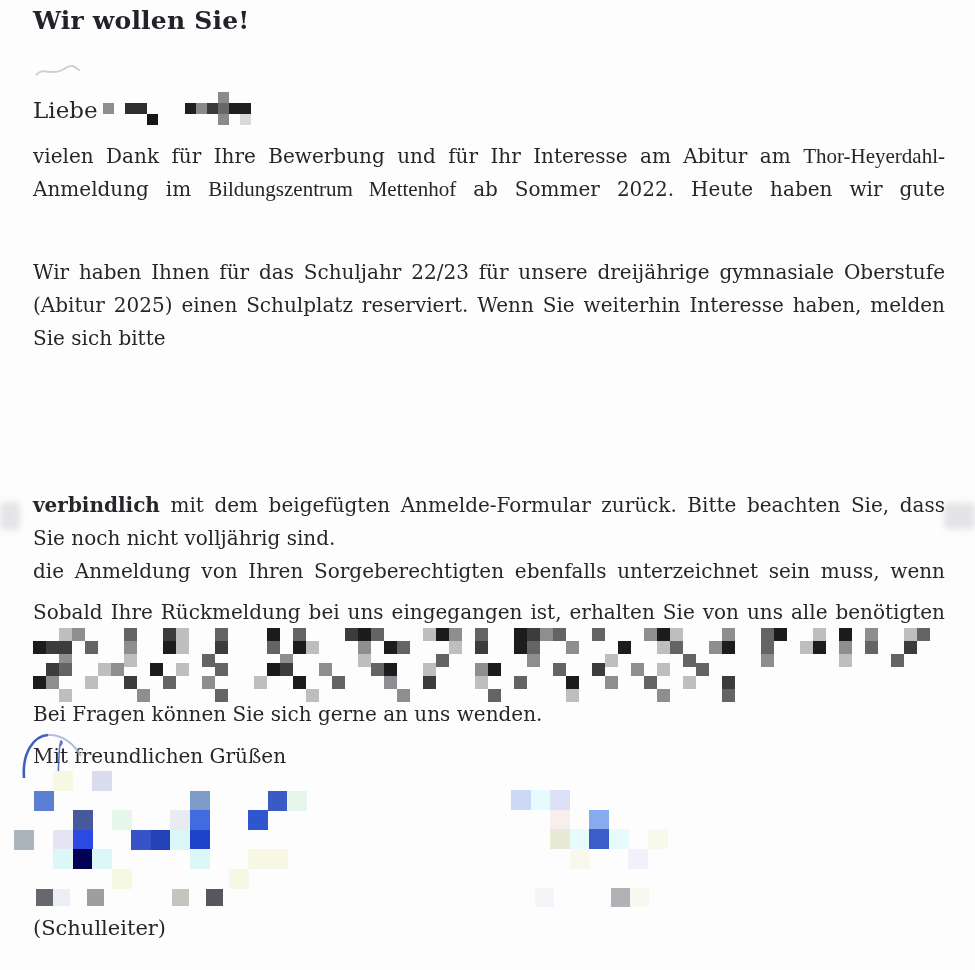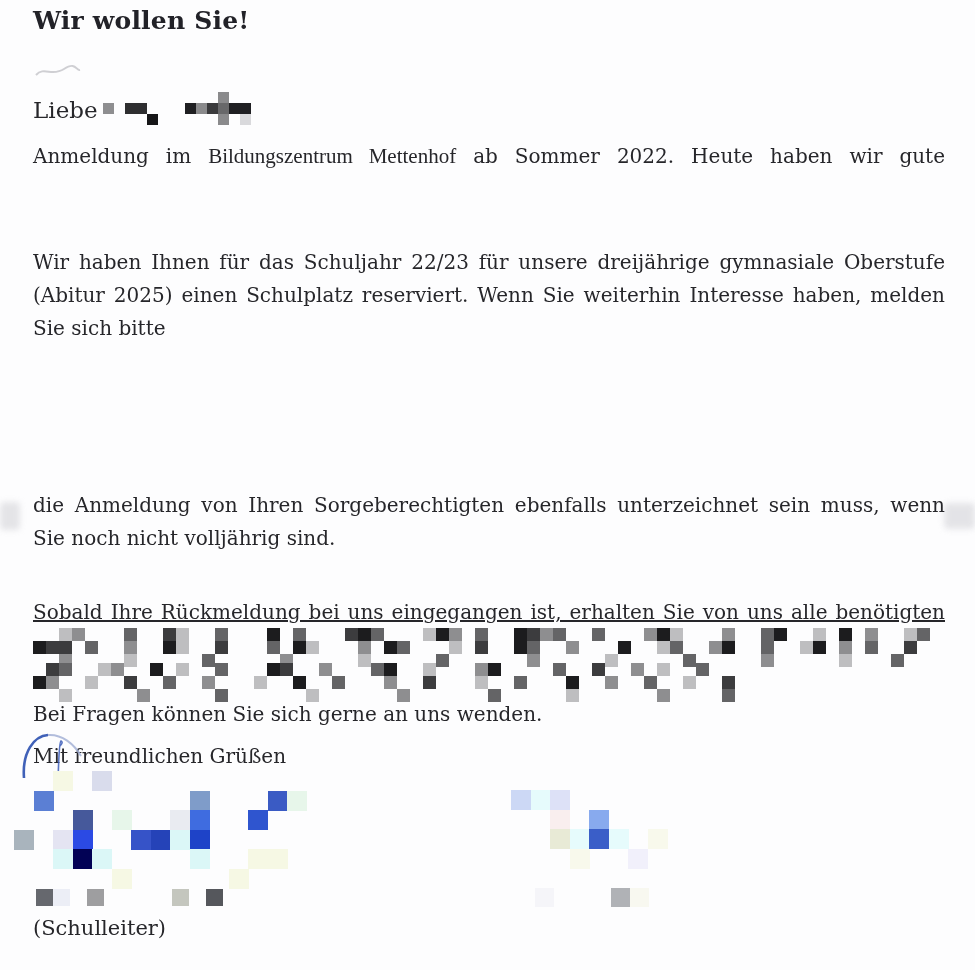--- a/index.html
+++ b/index.html
@@ -15,23 +15,23 @@
   #salutation{left:33px;top:97px;font-size:23px;}
   #date-line{left:108px;top:400px;font-size:22.5px;font-weight:700;color:#222228;}
   #bei-fragen{left:33px;top:702px;font-size:20px;}
   #mfg{left:33px;top:744px;font-size:20px;}
   #sig-label-left{left:33px;top:916px;font-size:21px;}
   #sig-label-right{left:535px;top:910px;font-size:21px;}
 
   
   .para{position:absolute;left:33px;width:912px;font-size:20px;line-height:33px;color:#26262a;}
   #para-0{top:140px;}
-  #para-1{top:246px;}
+  #para-1{top:256px;}
   #para-2{top:489px;}
-  #para-3{top:596px;text-decoration:underline;}
+  #para-3{top:596px;}
   .line{text-align:justify;}
   .line.j{text-align-last:justify;}
   .line .b{font-weight:700;}
   .line .ins{font-family:"Liberation Serif", serif;font-size:21px;}
 
   
   .mosaic{position:absolute;}
   .mosaic .cell{position:absolute;}
   #m-name1{left:103px;top:103px;}
   #m-name2{left:185px;top:92px;}
@@ -72,35 +72,37 @@
       <div class="cell" style="left: 11px; top: 11px; width: 11px; height: 11px; background: rgb(138, 138, 140);"></div>
       <div class="cell" style="left: 22px; top: 11px; width: 11px; height: 11px; background: rgb(58, 58, 60);"></div>
       <div class="cell" style="left: 33px; top: 11px; width: 11px; height: 11px; background: rgb(104, 104, 106);"></div>
       <div class="cell" style="left: 44px; top: 11px; width: 11px; height: 11px; background: rgb(31, 31, 34);"></div>
       <div class="cell" style="left: 55px; top: 11px; width: 11px; height: 11px; background: rgb(31, 31, 34);"></div>
       <div class="cell" style="left: 33px; top: 22px; width: 11px; height: 11px; background: rgb(138, 138, 140);"></div>
       <div class="cell" style="left: 55px; top: 22px; width: 11px; height: 11px; background: rgb(217, 217, 220);"></div>
     </div>
 
   <div class="para" id="para-0">
+      <div class="line j"><span>vielen Dank für Ihre Bewerbung und für Ihr Interesse am Abitur am </span><span class="ins">Thor-Heyerdahl-</span></div>
       <div class="line j"><span>Anmeldung im </span><span class="ins">Bildungszentrum Mettenhof</span><span> ab Sommer 2022. Heute haben wir gute</span></div>
     </div>
   <div class="para" id="para-1">
       <div class="line j"><span>Wir haben Ihnen für das Schuljahr 22/23 für unsere dreijährige gymnasiale Oberstufe</span></div>
       <div class="line j"><span>(Abitur 2025) einen Schulplatz reserviert. Wenn Sie weiterhin Interesse haben, melden</span></div>
       <div class="line"><span>Sie sich bitte</span></div>
     </div>
 
 
   <div class="abs" id="smudge-left-edge"></div>
   <div class="abs" id="smudge-right-edge"></div>
 
   <div class="para" id="para-2">
+      <div class="line j"><span class="b">verbindlich</span><span> mit dem beigefügten Anmelde-Formular zurück. Bitte beachten Sie, dass</span></div>
+      <div class="line"><span>Sie noch nicht volljährig sind.</span></div>
       <div class="line j"><span>die Anmeldung von Ihren Sorgeberechtigten ebenfalls unterzeichnet sein muss, wenn</span></div>
-      <div class="line"><span>Sie noch nicht volljährig sind.</span></div>
     </div>
 
   <div class="para" id="para-3">
       <div class="line j"><span>Sobald Ihre Rückmeldung bei uns eingegangen ist, erhalten Sie von uns alle benötigten</span></div>
     </div>
   <div class="mosaic" id="m-line2" style="width: 897px; height: 39px;">
       <div class="cell" style="left: 26px; top: 0px; width: 13px; height: 13px; background: rgb(190, 190, 192);"></div>
       <div class="cell" style="left: 39px; top: 0px; width: 13px; height: 13px; background: rgb(142, 142, 144);"></div>
       <div class="cell" style="left: 91px; top: 0px; width: 13px; height: 13px; background: rgb(100, 100, 102);"></div>
       <div class="cell" style="left: 130px; top: 0px; width: 13px; height: 13px; background: rgb(60, 60, 62);"></div>

